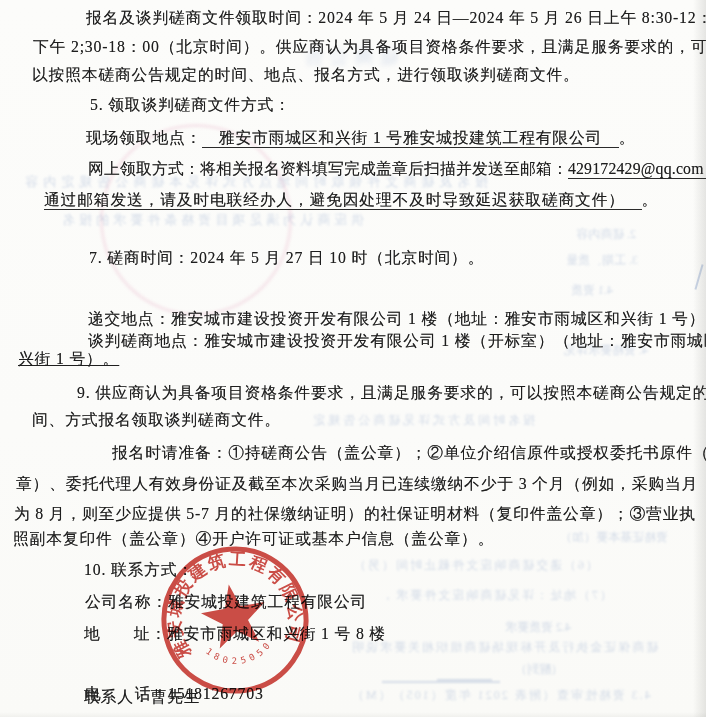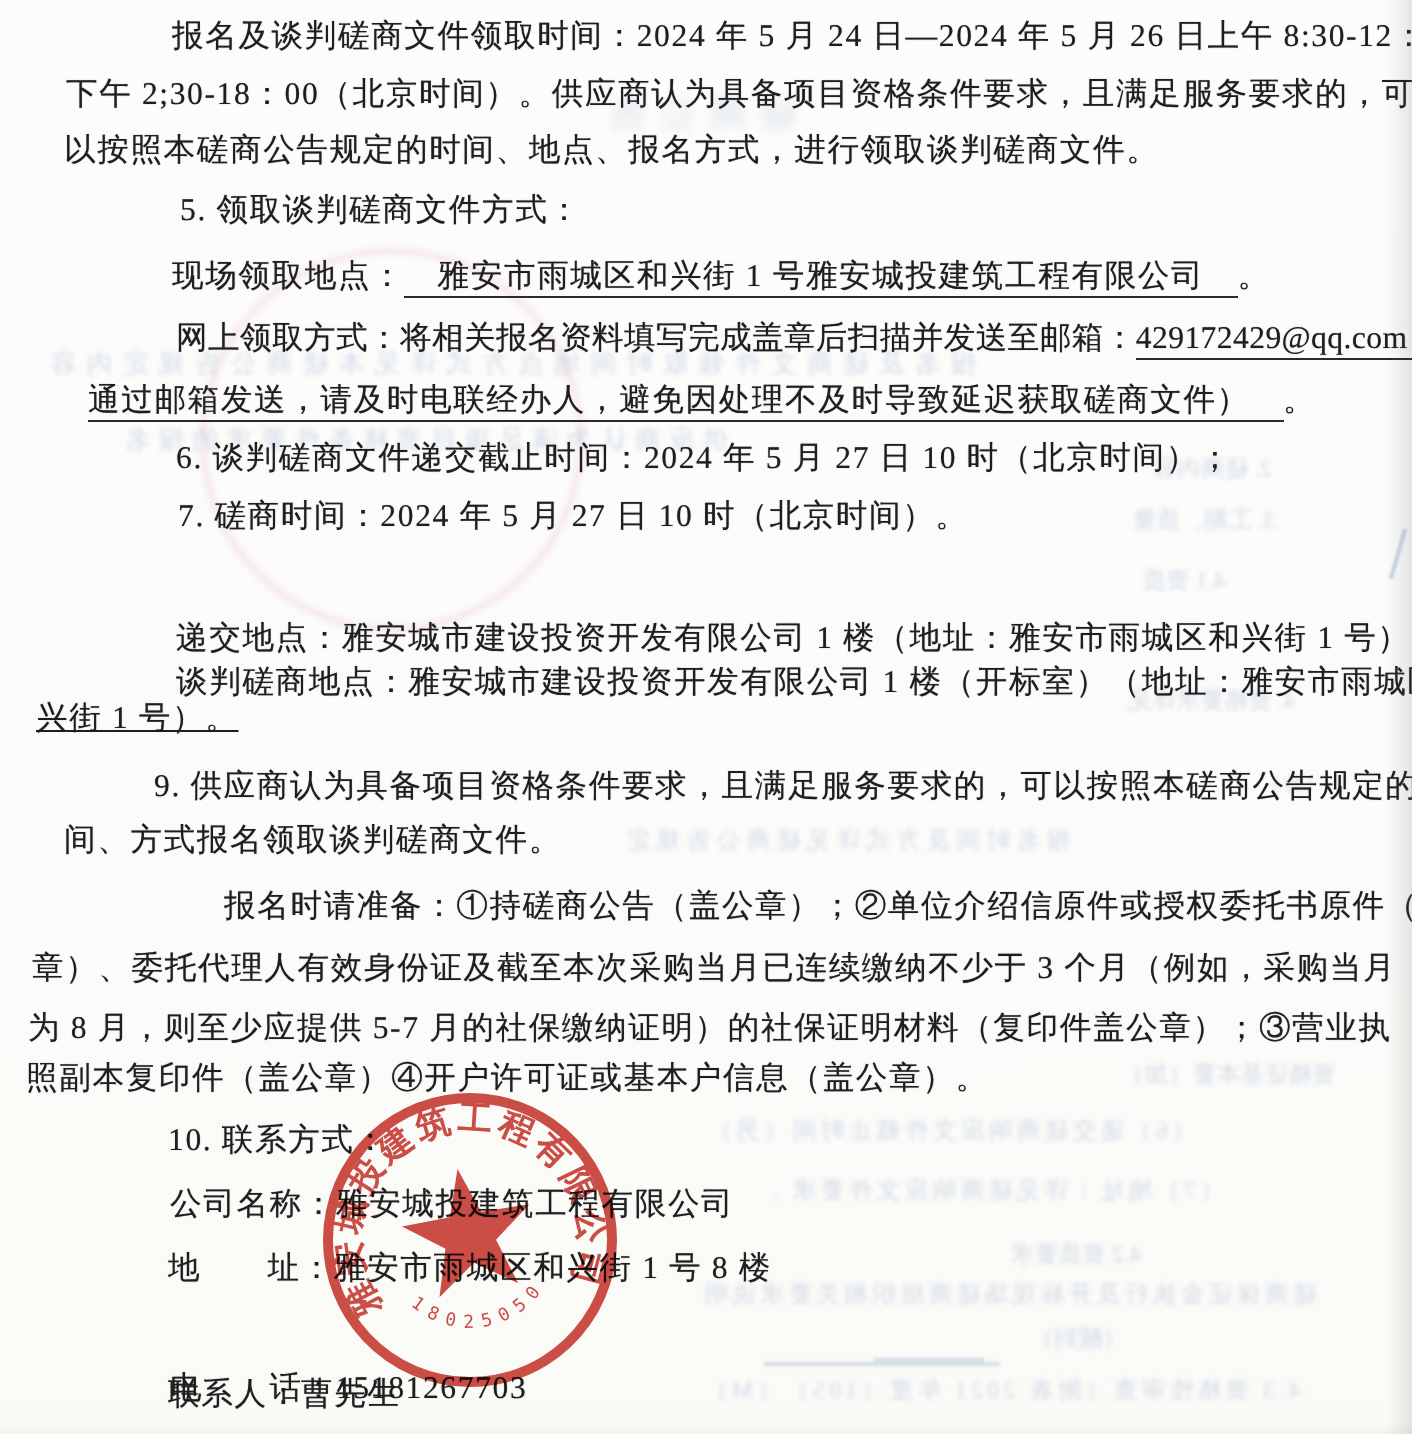--- a/index.html
+++ b/index.html
@@ -123,21 +123,20 @@
   <div class="ghost-rule gr2"></div>
   <div class="scratch"></div>
 
   <div class="line l1"><span>报名及谈判磋商文件领取时间：2024 年 5 月 24 日—2024 年 5 月 26 日上午 8:30-12：00；</span></div>
   <div class="line l2"><span>下午 2;30-18：00（北京时间）。供应商认为具备项目资格条件要求，且满足服务要求的，可</span></div>
   <div class="line l3"><span>以按照本磋商公告规定的时间、地点、报名方式，进行领取谈判磋商文件。</span></div>
   <div class="line l4"><span>5. 领取谈判磋商文件方式：</span></div>
   <div class="line l5"><span>现场领取地点：</span><span class="u">　雅安市雨城区和兴街 1 号雅安城投建筑工程有限公司　</span><span>。</span></div>
   <div class="line l6"><span>网上领取方式：将相关报名资料填写完成盖章后扫描并发送至邮箱：</span><span class="u">429172429@qq.com（若</span></div>
   <div class="line l7"><span class="u">通过邮箱发送，请及时电联经办人，避免因处理不及时导致延迟获取磋商文件）　</span><span>。</span></div>
-  <div class="line l8"><span>6. 谈判磋商文件递交截止时间：2024 年 5 月 27 日 10 时（北京时间）；</span></div>
   <div class="line l9"><span>7. 磋商时间：2024 年 5 月 27 日 10 时（北京时间）。</span></div>
   <div class="line l11"><span>递交地点：雅安城市建设投资开发有限公司 1 楼（地址：雅安市雨城区和兴街 1 号）。</span></div>
   <div class="line l12"><span>谈判磋商地点：雅安城市建设投资开发有限公司 1 楼（开标室）（地址：雅安市雨城区和</span></div>
   <div class="line l13"><span>兴街 1 号）。</span></div>
   <div class="line l14"><span>9. 供应商认为具备项目资格条件要求，且满足服务要求的，可以按照本磋商公告规定的时</span></div>
   <div class="line l15"><span>间、方式报名领取谈判磋商文件。</span></div>
   <div class="line l16"><span>报名时请准备：①持磋商公告（盖公章）；②单位介绍信原件或授权委托书原件（盖公</span></div>
   <div class="line l17"><span>章）、委托代理人有效身份证及截至本次采购当月已连续缴纳不少于 3 个月（例如，采购当月</span></div>
   <div class="line l18"><span>为 8 月，则至少应提供 5-7 月的社保缴纳证明）的社保证明材料（复印件盖公章）；③营业执</span></div>
   <div class="line l19"><span>照副本复印件（盖公章）④开户许可证或基本户信息（盖公章）。</span></div>

